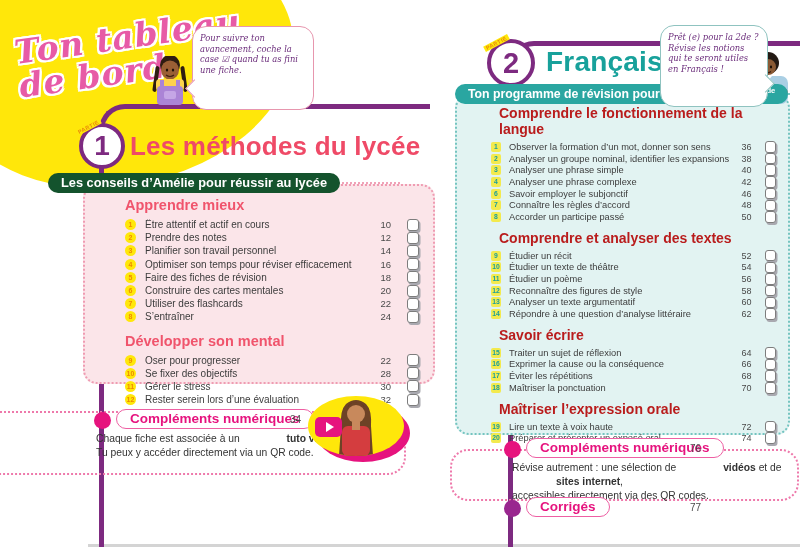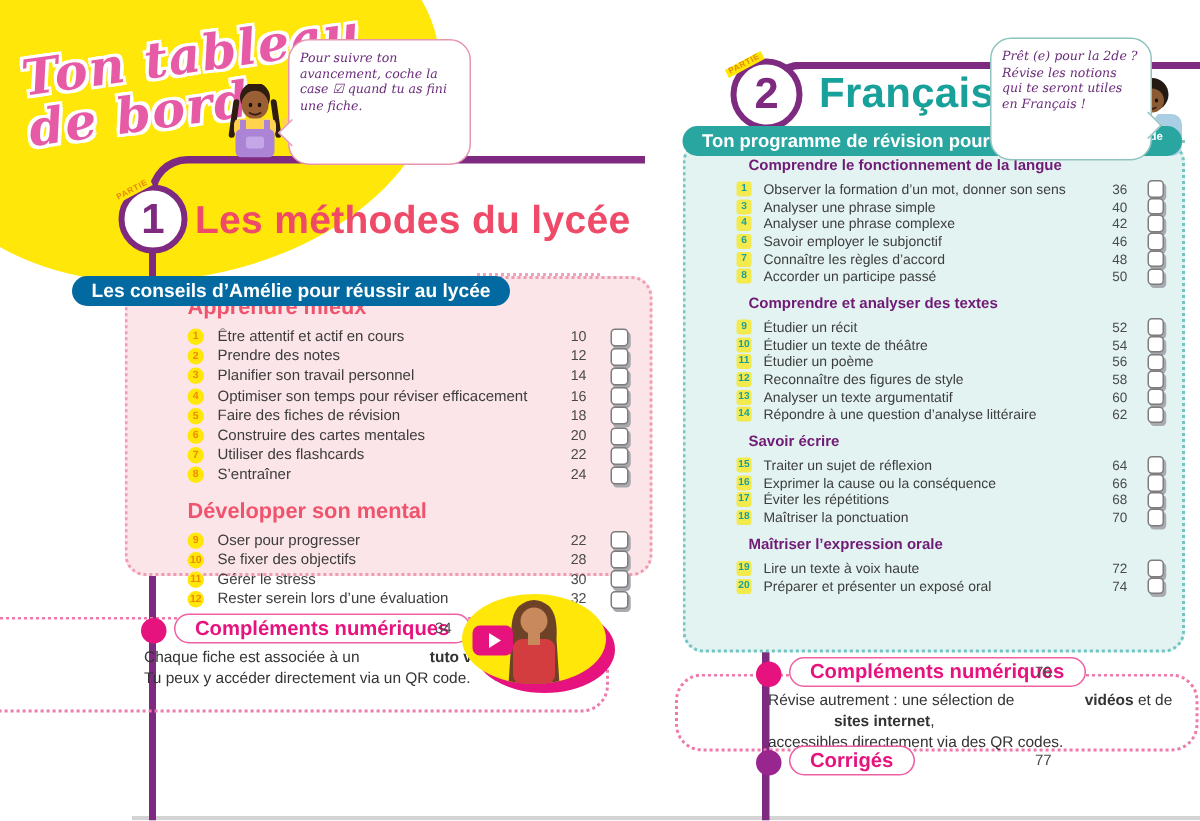--- a/index.html
+++ b/index.html
@@ -36,21 +36,21 @@
 
   
   .banner{position:absolute;color:#fff;font-weight:bold;border-radius:11px;padding:2px 13px 3px;z-index:3;}
   .banner sup{font-size:.62em;}
   .panel{position:absolute;border-radius:14px;z-index:2;box-sizing:border-box;}
   .panel.pink{background:#fbe5e9;border:2px dotted #ef9cb2;padding:11px 14px 0 40px;}
   .panel.teal{background:#e2f3f2;border:2px dotted #74c4c0;padding:9px 12px 0 34px;}
 
   .sec-h{font-weight:bold;}
   .panel.pink .sec-h{color:#f0546c;font-size:14.5px;margin:9px 0 5px;}
-  .panel.teal .sec-h{color:#701a75;font-size:10px;margin:7px 0 4px 8px;}
+  .panel.teal .sec-h{color:#b91c1c;font-size:14px;margin:7px 0 4px 8px;}
   .panel .sec-h:first-child{margin-top:0;}
 
   .row{display:flex;align-items:center;}
   .panel.pink .row{height:13.2px;}
   .panel.teal .row{height:11.7px;}
   .badge{flex:none;text-align:center;font-weight:bold;}
   .panel.pink .badge{width:11px;height:11px;line-height:11px;border-radius:50%;background:#ffe70a;
         color:#ef8a00;font-size:7px;margin-right:9px;}
   .panel.teal .badge{width:10px;height:10px;line-height:10px;border-radius:2px;background:#f3ea4e;
         color:#1b9e99;font-size:6.8px;margin-right:8px;}
@@ -123,21 +123,21 @@
 
   <div class="frame" style="left:99px;top:104px;width:326px;height:443px;"></div>
 
   <div class="part-circle" style="left:79px;top:123px;width:38px;height:38px;font-size:28px;">
     <span class="partie-tag">PARTIE</span>
     <span>1</span>
   </div>
 
   <div class="page-title" style="left:130px;top:131px;font-size:26px;color:#ef4a67;">Les méthodes du lycée</div>
 
-  <div class="banner" style="left:48px;top:184px;background:#0369a1;font-size:12.8px;">Les conseils d’Amélie pour réussir au lycée</div>
+  <div class="banner" style="left:48px;top:173px;background:#14532d;font-size:12.8px;">Les conseils d’Amélie pour réussir au lycée</div>
   <div class="dot-trail" style="left:318px;top:182px;width:82px;"></div>
 
   <div class="panel pink" style="left:48px;top:184px;width:352px;height:200px;margin-left:35px;">
       <div class="sec-h">Apprendre mieux</div>
       <div class="row">
         <span class="badge">1</span>
         <span class="lbl">Être attentif et actif en cours</span>
         <span class="pg">10</span>
         <span class="cb"></span>
       </div>
@@ -265,20 +265,26 @@
 
   <div class="panel teal" style="left:455px;top:94px;width:335px;height:341px;">
       <div class="sec-h">Comprendre le fonctionnement de la langue</div>
       <div class="row">
         <span class="badge">1</span>
         <span class="lbl">Observer la formation d’un mot, donner son sens</span>
         <span class="pg">36</span>
         <span class="cb"></span>
       </div>
       <div class="row">
+        <span class="badge">2</span>
+        <span class="lbl">Analyser un groupe nominal, identifier les expansions</span>
+        <span class="pg">38</span>
+        <span class="cb"></span>
+      </div>
+      <div class="row">
         <span class="badge">3</span>
         <span class="lbl">Analyser une phrase simple</span>
         <span class="pg">40</span>
         <span class="cb"></span>
       </div>
       <div class="row">
         <span class="badge">4</span>
         <span class="lbl">Analyser une phrase complexe</span>
         <span class="pg">42</span>
         <span class="cb"></span>

